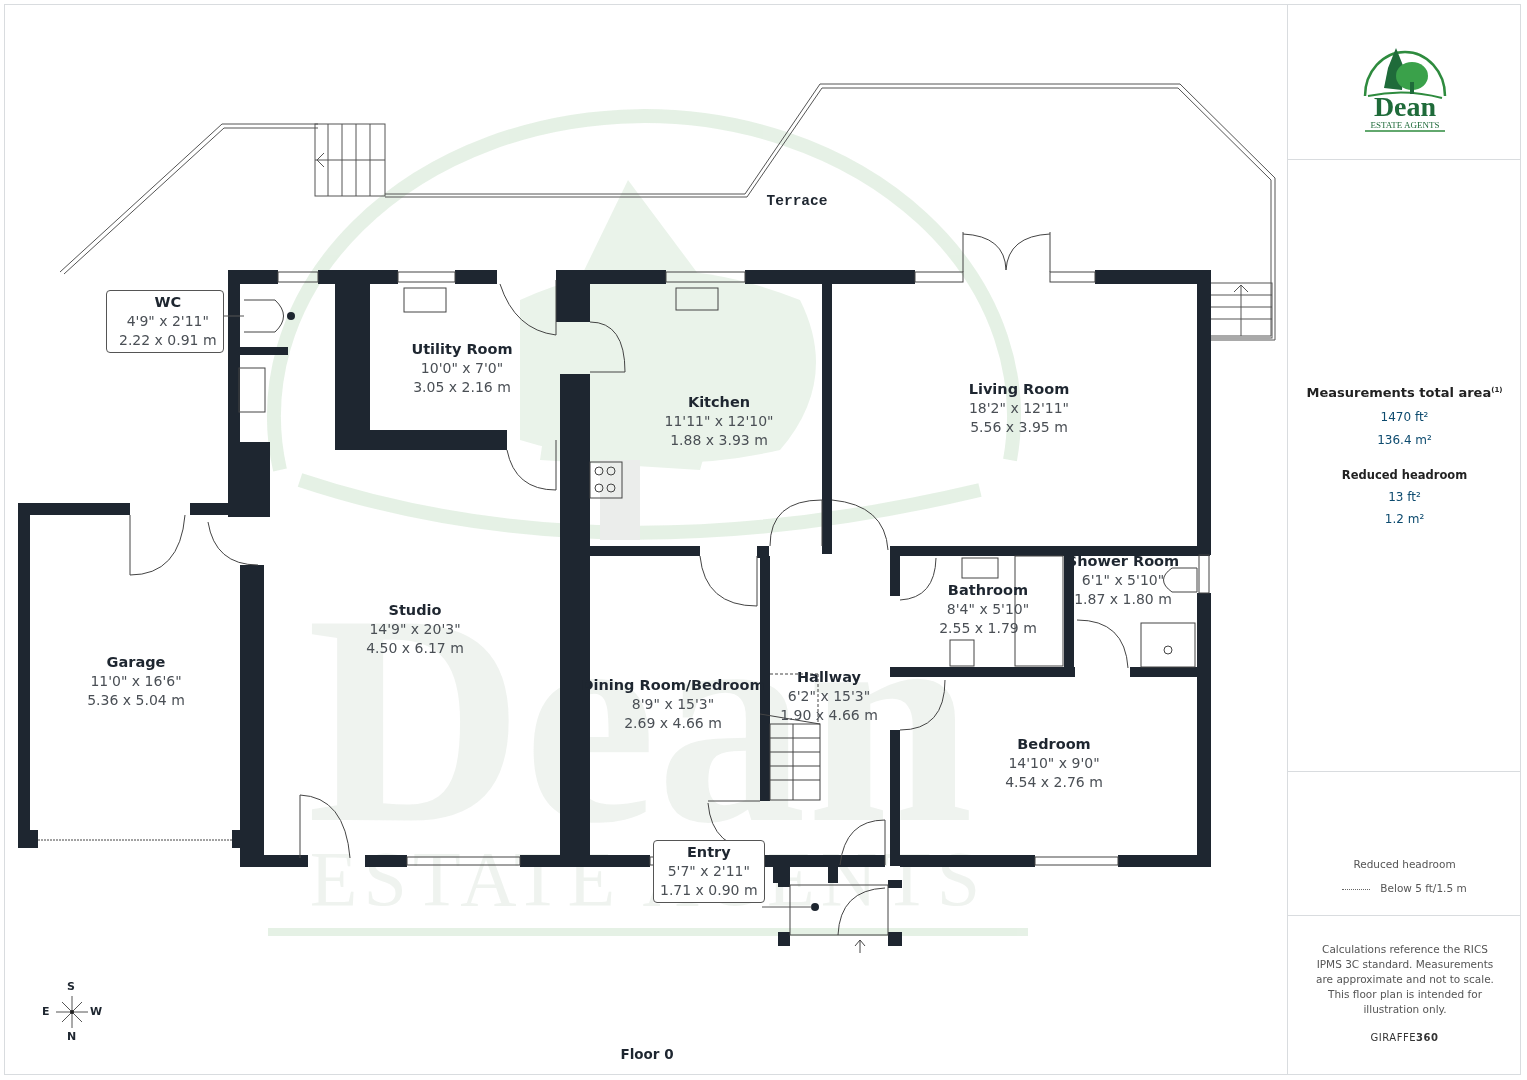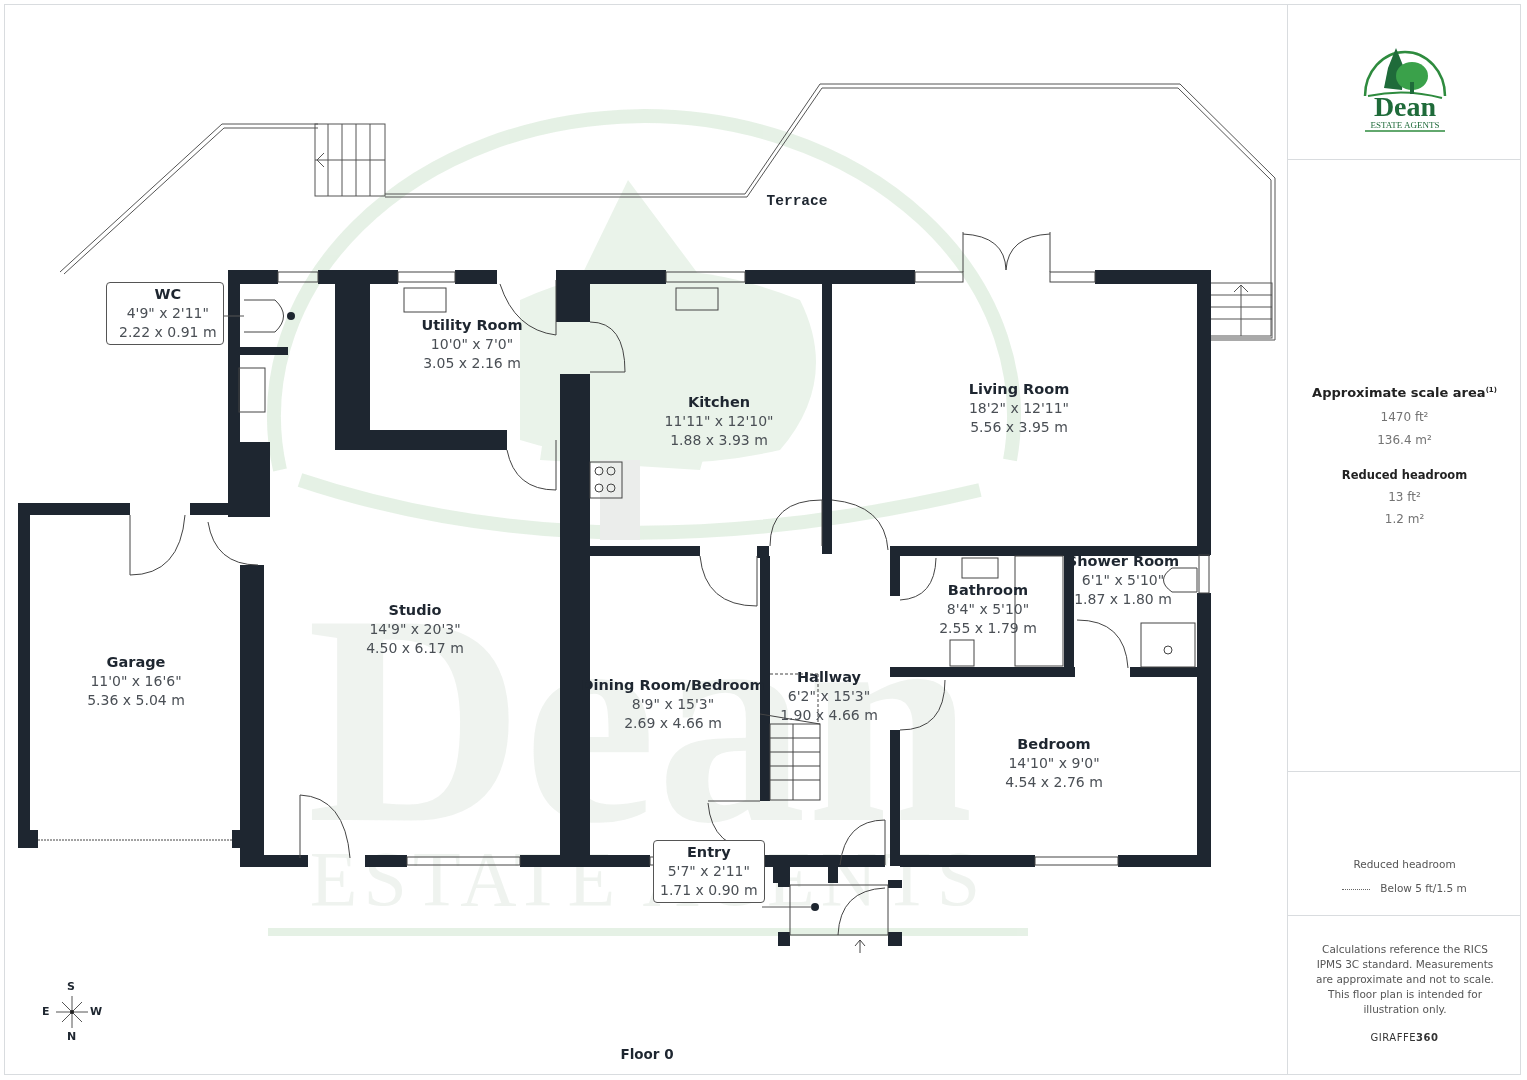--- a/index.html
+++ b/index.html
@@ -7,21 +7,21 @@
   .frame{position:absolute;left:4px;top:4px;width:1517px;height:1071px;border:1px solid #d9dcdf;box-sizing:border-box;}
   .sidebar{position:absolute;left:1287px;top:4px;width:234px;height:1071px;border-left:1px solid #d9dcdf;box-sizing:border-box;}
   .sb-sec{position:absolute;left:0;width:233px;border-bottom:1px solid #d9dcdf;box-sizing:border-box;text-align:center;}
   .logo-sec{top:0;height:156px;}
   .area-sec{top:156px;height:612px;}
   .excl-sec{top:768px;height:60px;}
   .red-sec{top:828px;height:84px;}
   .calc-sec{top:912px;height:158px;border-bottom:none;}
   .area-title{position:absolute;top:225px;width:100%;font-size:13px;font-weight:bold;color:#222;}
   .area-title sup{font-size:7px;}
-  .area-val{position:absolute;width:100%;font-size:12px;color:#737373;}
+  .area-val{position:absolute;width:100%;font-size:12px;color:#0c4a6e;}
   .rh-title{position:absolute;top:308px;width:100%;font-size:11.5px;font-weight:bold;color:#222;}
   .excl{position:absolute;top:22px;width:100%;font-size:10.5px;color:#555;}
   .rh2{position:absolute;top:26px;width:100%;font-size:10.5px;color:#555;}
   .rh2-legend{position:absolute;top:50px;width:100%;font-size:10.5px;color:#555;}
   .rh2-legend .dots{display:inline-block;width:28px;border-top:1px dotted #666;vertical-align:middle;margin-right:10px;}
   .calc{position:absolute;top:26px;left:22px;width:190px;font-size:10.5px;line-height:15px;color:#555;}
   .brand{position:absolute;top:116px;width:100%;font-size:10px;color:#333;letter-spacing:0.5px;}
   .brand b{font-weight:bold;}
   .plan{position:absolute;left:0;top:0;}
   .lbl{position:absolute;text-align:center;transform:translateX(-50%);white-space:nowrap;}
@@ -211,26 +211,26 @@
   <g fill="#1e2630">
     <circle cx="291" cy="316" r="4"></circle>
     <circle cx="815" cy="907" r="4"></circle>
   </g>
   <line x1="220" y1="316" x2="244" y2="316" stroke="#555"></line>
   <line x1="762" y1="907" x2="812" y2="907" stroke="#555"></line>
 </svg>
 
 <div class="terrace">Terrace</div>
 
-<div class="boxlbl" style="left:106px;top:282px;padding-left:12px;">
+<div class="boxlbl" style="left:106px;top:290px;padding-left:12px;">
   <div class="n">WC</div>
   <div class="d">4'9" x 2'11"</div>
   <div class="d">2.22 x 0.91 m</div>
 </div>
-<div class="lbl" style="left:462px;top:316px;margin-left:10px;">
+<div class="lbl" style="left:462px;top:340px;">
   <div class="n">Utility Room</div>
   <div class="d">10'0" x 7'0"</div>
   <div class="d">3.05 x 2.16 m</div>
 </div>
 <div class="lbl" style="left:719px;top:393px;">
   <div class="n">Kitchen</div>
   <div class="d">11'11" x 12'10"</div>
   <div class="d">1.88 x 3.93 m</div>
 </div>
 <div class="lbl" style="left:1019px;top:380px;">
@@ -304,21 +304,21 @@
       <path d="M8,58 Q45,50 82,60" fill="none" stroke="#2e8b3e" stroke-width="2"></path>
       <path d="M36,10 L28,30 L24,50 L42,52 L44,30 Z" fill="#1f6b3a"></path>
       <ellipse cx="52" cy="38" rx="16" ry="14" fill="#3aa14a"></ellipse>
       <rect x="50" y="44" width="4" height="12" fill="#1f6b3a"></rect>
       <text x="45" y="78" font-family="Liberation Serif, serif" font-size="28" font-weight="bold" fill="#1f6b3a" text-anchor="middle">Dean</text>
       <text x="45" y="90" font-family="Liberation Serif, serif" font-size="9" fill="#1f6b3a" text-anchor="middle">ESTATE AGENTS</text>
       <line x1="5" y1="93" x2="85" y2="93" stroke="#2e8b3e" stroke-width="1.5"></line>
     </svg>
   </div>
   <div class="sb-sec area-sec">
-    <div class="area-title"><span>Approximate scale area</span><sup>(1)</sup></div>
+    <div class="area-title"><span>Measurements total area</span><sup>(1)</sup></div>
     <div class="area-val" style="top:250px;">1470 ft²</div>
     <div class="area-val" style="top:273px;">136.4 m²</div>
     <div class="rh-title">Reduced headroom</div>
     <div class="area-val" style="top:330px;">13 ft²</div>
     <div class="area-val" style="top:352px;">1.2 m²</div>
   </div>
   <div class="sb-sec red-sec">
     <div class="rh2">Reduced headroom</div>
     <div class="rh2-legend"><span class="dots"></span><span>Below 5 ft/1.5 m</span></div>
   </div>

